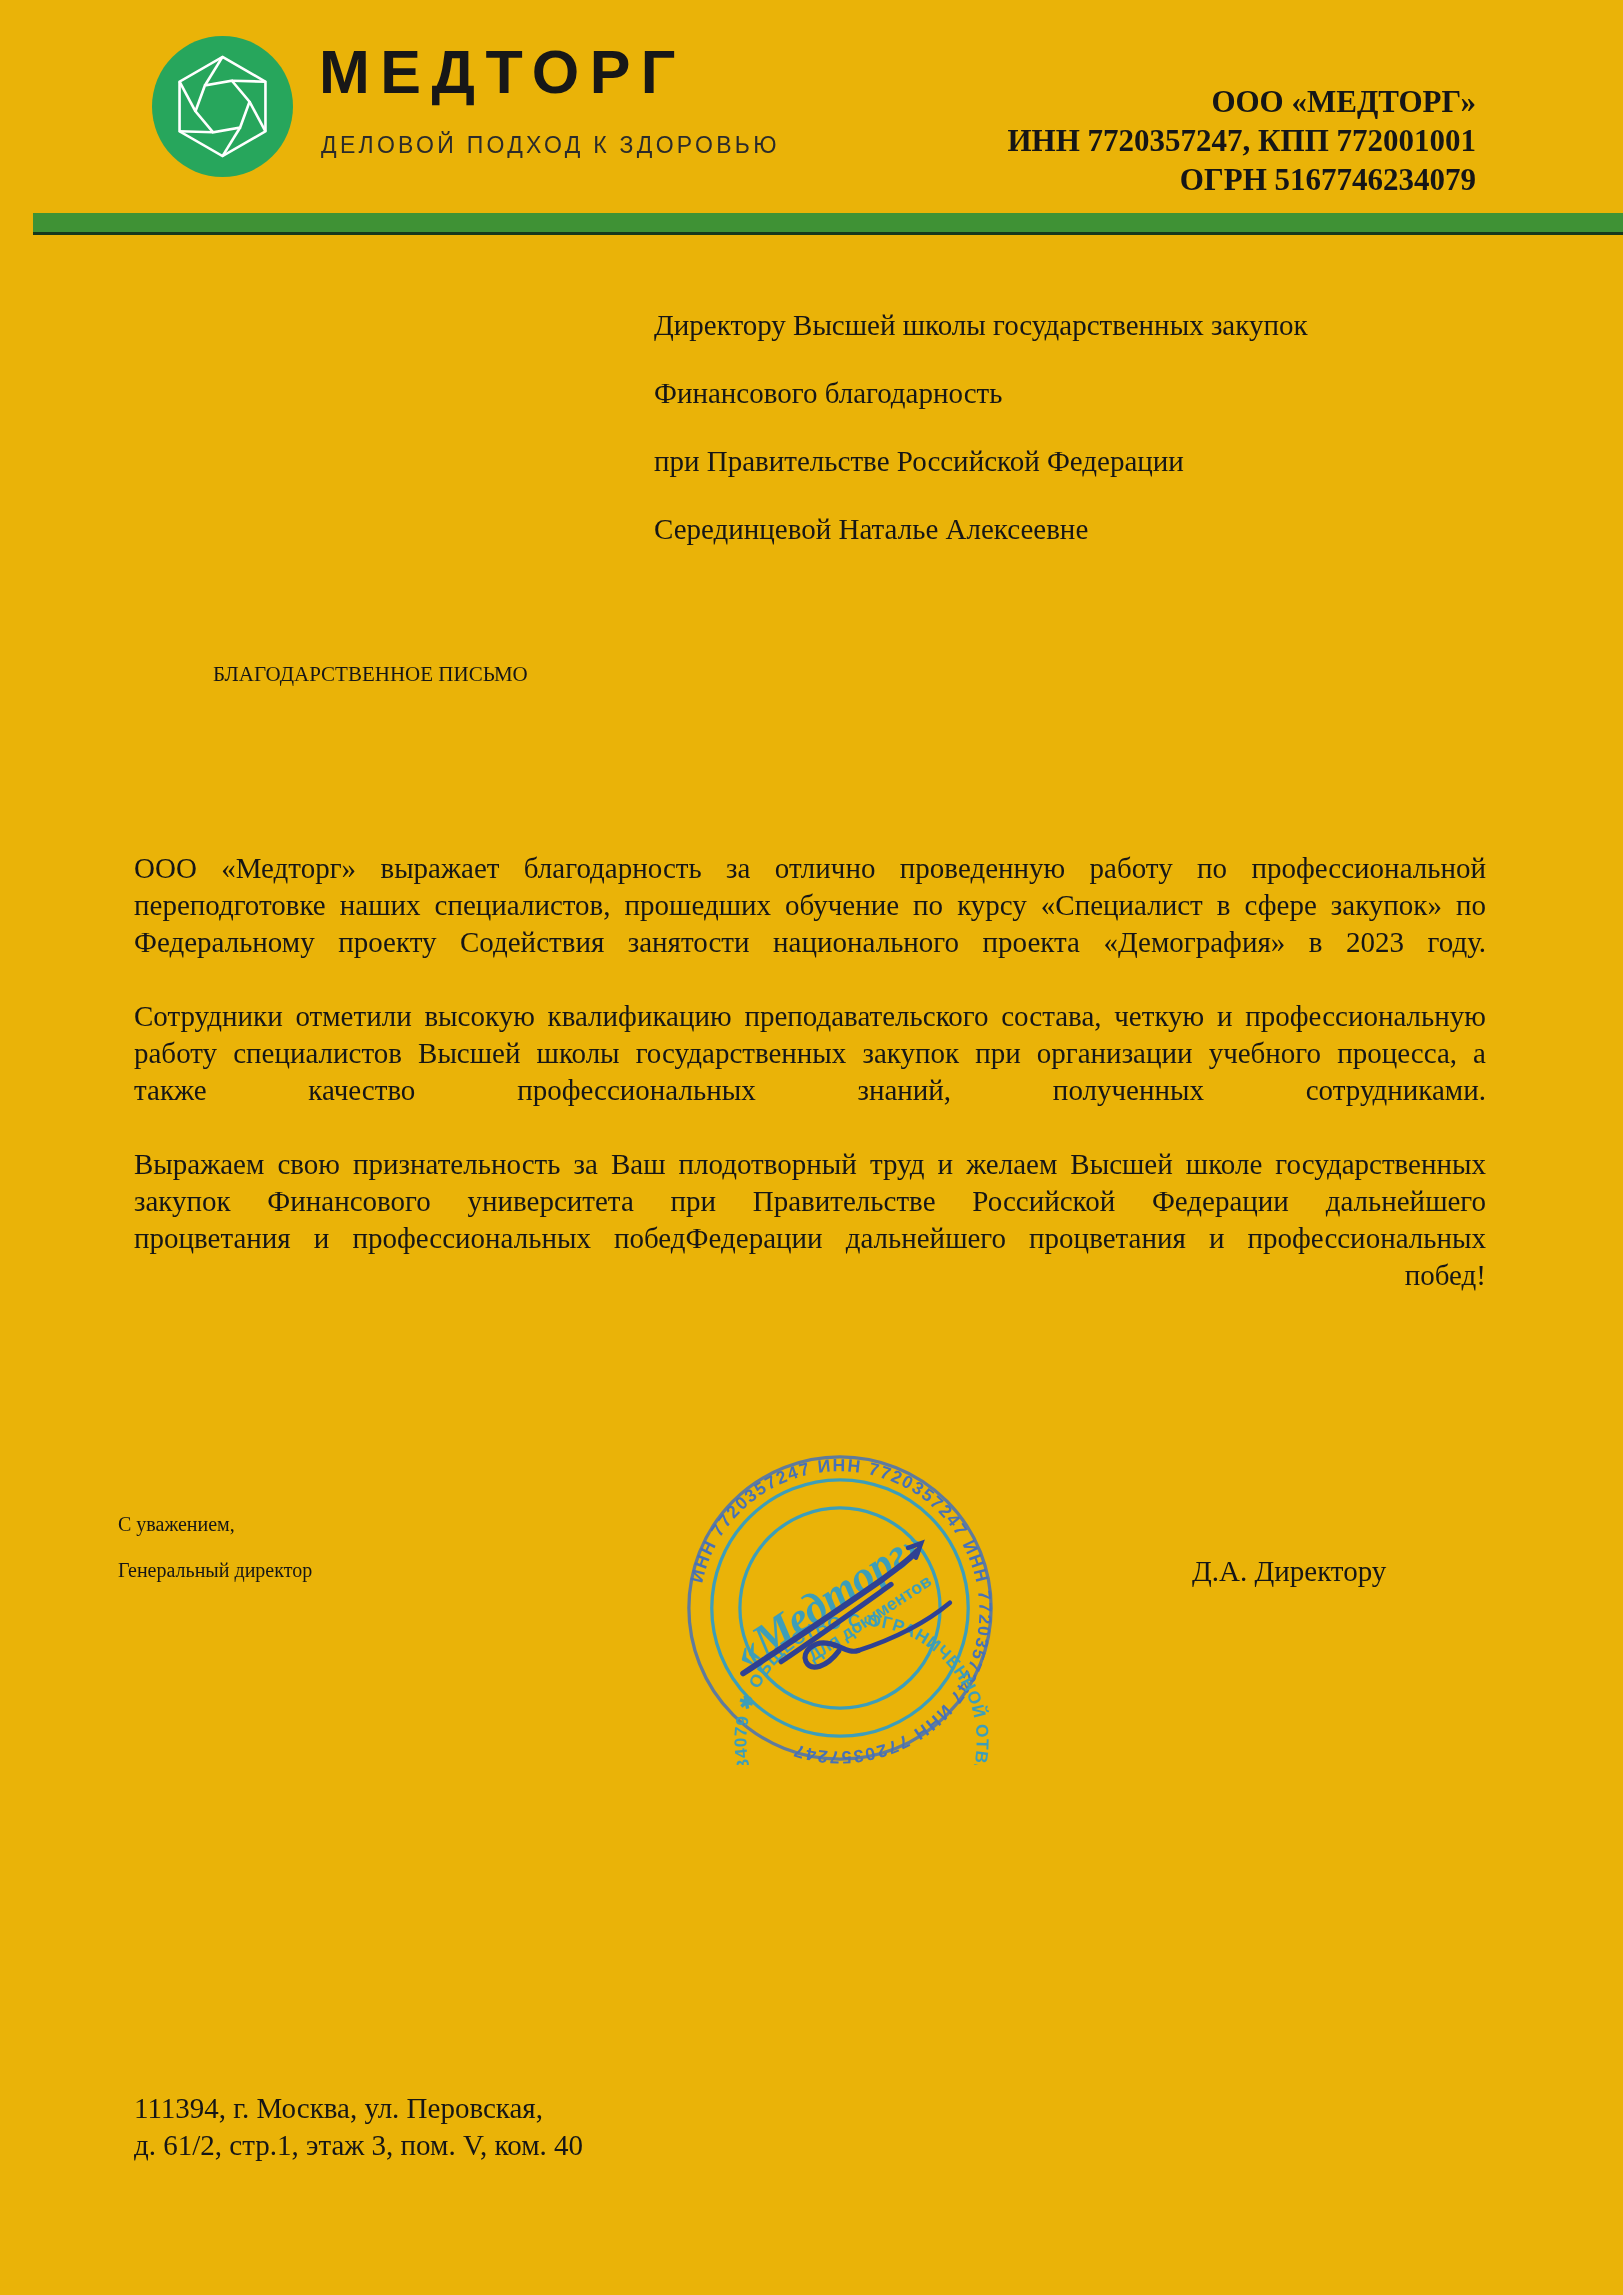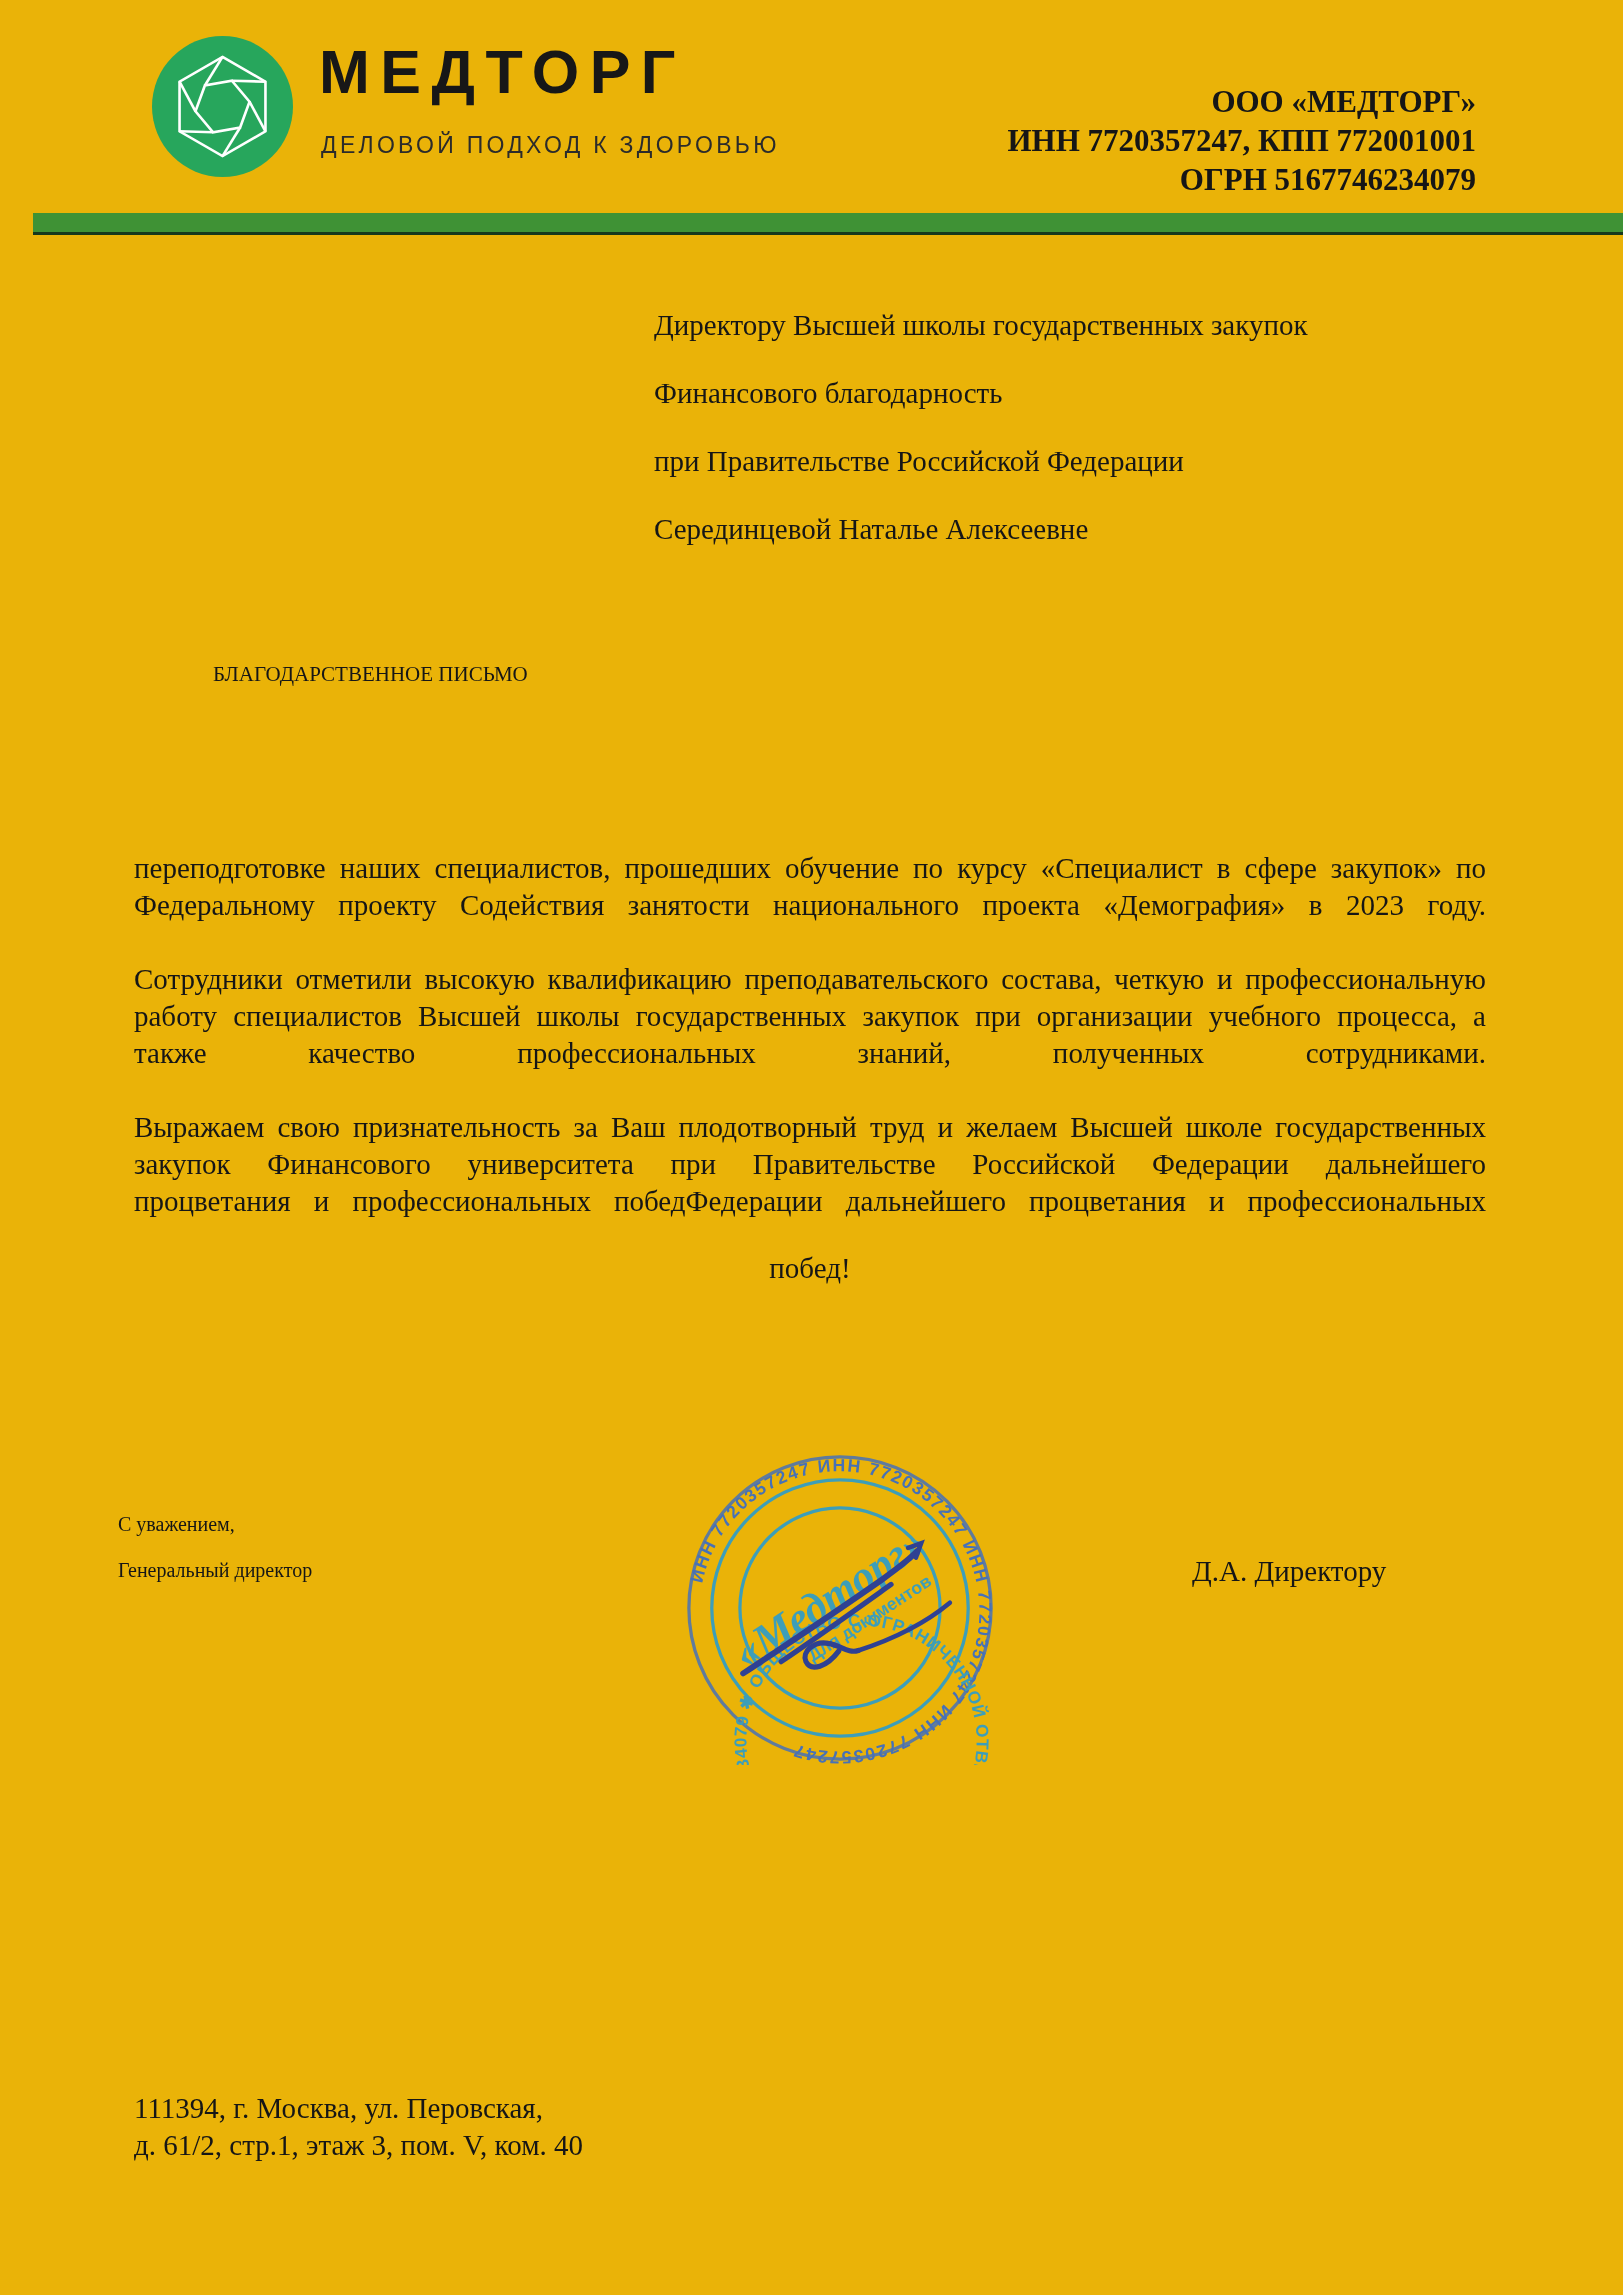--- a/index.html
+++ b/index.html
@@ -46,21 +46,21 @@
     position:absolute;left:134px;top:657px;
     font-size:21px;line-height:34px;text-indent:79px;white-space:nowrap;
   }
   
   .body-text{
     position:absolute;left:134px;top:850px;width:1352px;
     font-size:29px;line-height:37px;
   }
   .paragraph{margin:0 0 37px 0;}
   .jline{text-align:justify;text-align-last:justify;}
-  .plainline{text-align:center;margin-top:30px;}
+  .plainline{text-align:right;}
   
   .closing-block{
     position:absolute;left:118px;top:1501px;
     font-size:20px;line-height:46px;white-space:nowrap;
   }
   .signer-name{
     position:absolute;left:1192px;top:1548px;
     font-size:29px;line-height:46px;white-space:nowrap;
   }
   .stamp{
@@ -111,20 +111,21 @@
     <div>Директору Высшей школы государственных закупок</div>
     <div>Финансового благодарность</div>
     <div>при Правительстве Российской Федерации</div>
     <div>Серединцевой Наталье Алексеевне</div>
   </div>
 
   <div class="letter-title">БЛАГОДАРСТВЕННОЕ ПИСЬМО</div>
 
   <div class="body-text">
     <div class="paragraph">
+      <div class="jline">ООО «Медторг» выражает благодарность за отлично проведенную работу по профессиональной</div>
       <div class="jline">переподготовке наших специалистов, прошедших обучение по курсу «Специалист в сфере закупок» по</div>
       <div class="jline">Федеральному проекту Содействия занятости национального проекта «Демография» в 2023 году.</div>
     </div>
     <div class="paragraph">
       <div class="jline">Сотрудники отметили высокую квалификацию преподавательского состава, четкую и профессиональную</div>
       <div class="jline">работу специалистов Высшей школы государственных закупок при организации учебного процесса, а</div>
       <div class="jline">также качество профессиональных знаний, полученных сотрудниками.</div>
     </div>
     <div class="paragraph">
       <div class="jline">Выражаем свою признательность за Ваш плодотворный труд и желаем Высшей школе государственных</div>

